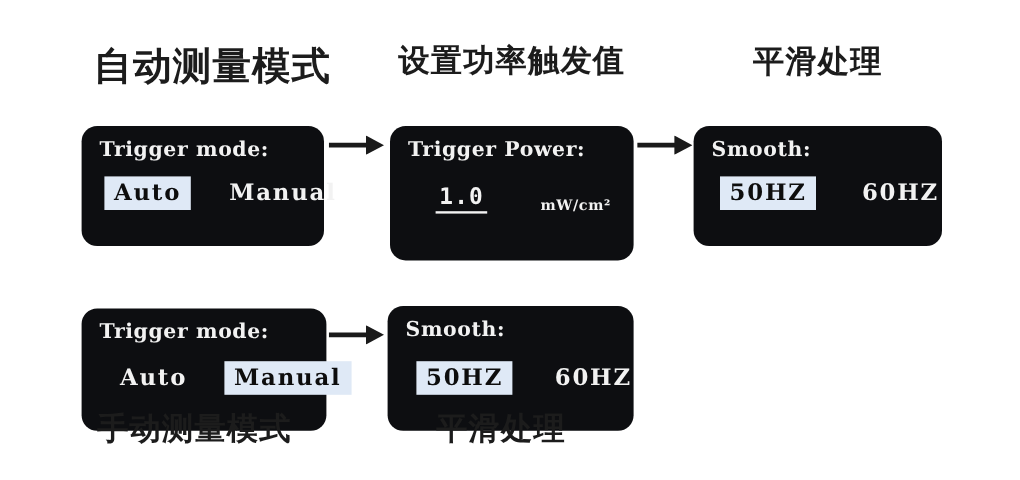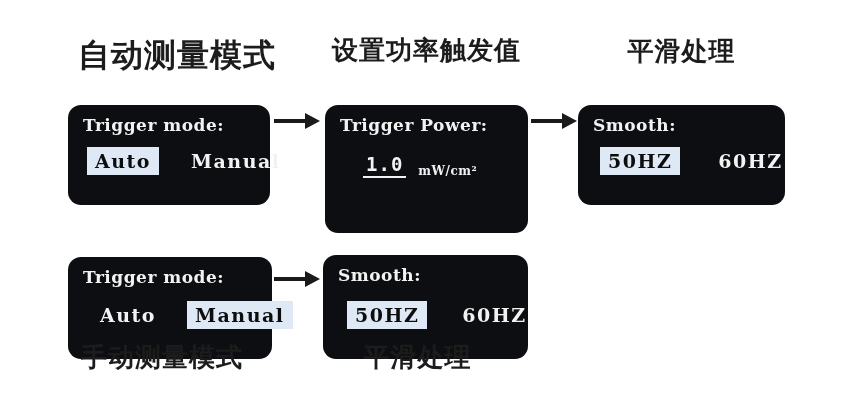--- a/index.html
+++ b/index.html
@@ -29,36 +29,36 @@
   .screen {
     position:absolute;
     background: var(--screen-bg, #0d0e11);
     border-radius:13px;
     color: var(--screen-text, #f2f2f2);
     font-family:"DejaVu Serif","Liberation Serif",serif;
     font-weight:bold;
     margin-top:32px;
   }
   .s1 { left:68px;  top:73px;  width:202px; height:100px; }
-  .s2 { left:325px; top:73px;  width:203px; height:128px; }
+  .s2 { left:325px; top:73px;  width:203px; height:112px; }
   .s3 { left:578px; top:73px;  width:207px; height:100px; }
   .s4 { left:68px;  top:225px; width:204px; height:102px; }
   .s5 { left:323px; top:223px; width:205px; height:104px; }
 
   .scr-label {
     position:absolute; top:10px; left:15px;
     font-size:17px; letter-spacing:0.5px; white-space:nowrap;
   }
   .scr-row {
     position:absolute; left:19px;
     display:flex; align-items:flex-end;
     white-space:nowrap;
   }
   .s1 .scr-row { top:42px;  gap:24px; }
-  .s2 .scr-row { top:48px;  left:38px; gap:12px; }
+  .s2 .scr-row { top:48px;  left:38px; gap:44px; }
   .s3 .scr-row { top:42px;  left:22px; gap:30px; }
   .s4 .scr-row { top:44px;  left:24px; gap:23px; }
   .s5 .scr-row { top:46px;  left:24px; gap:27px; }
 
   .opt {
     font-size:19px; letter-spacing:1.5px;
     padding:3px 8px;
   }
   .opt.selected {
     background: var(--highlight-bg, #dfe9f6);

